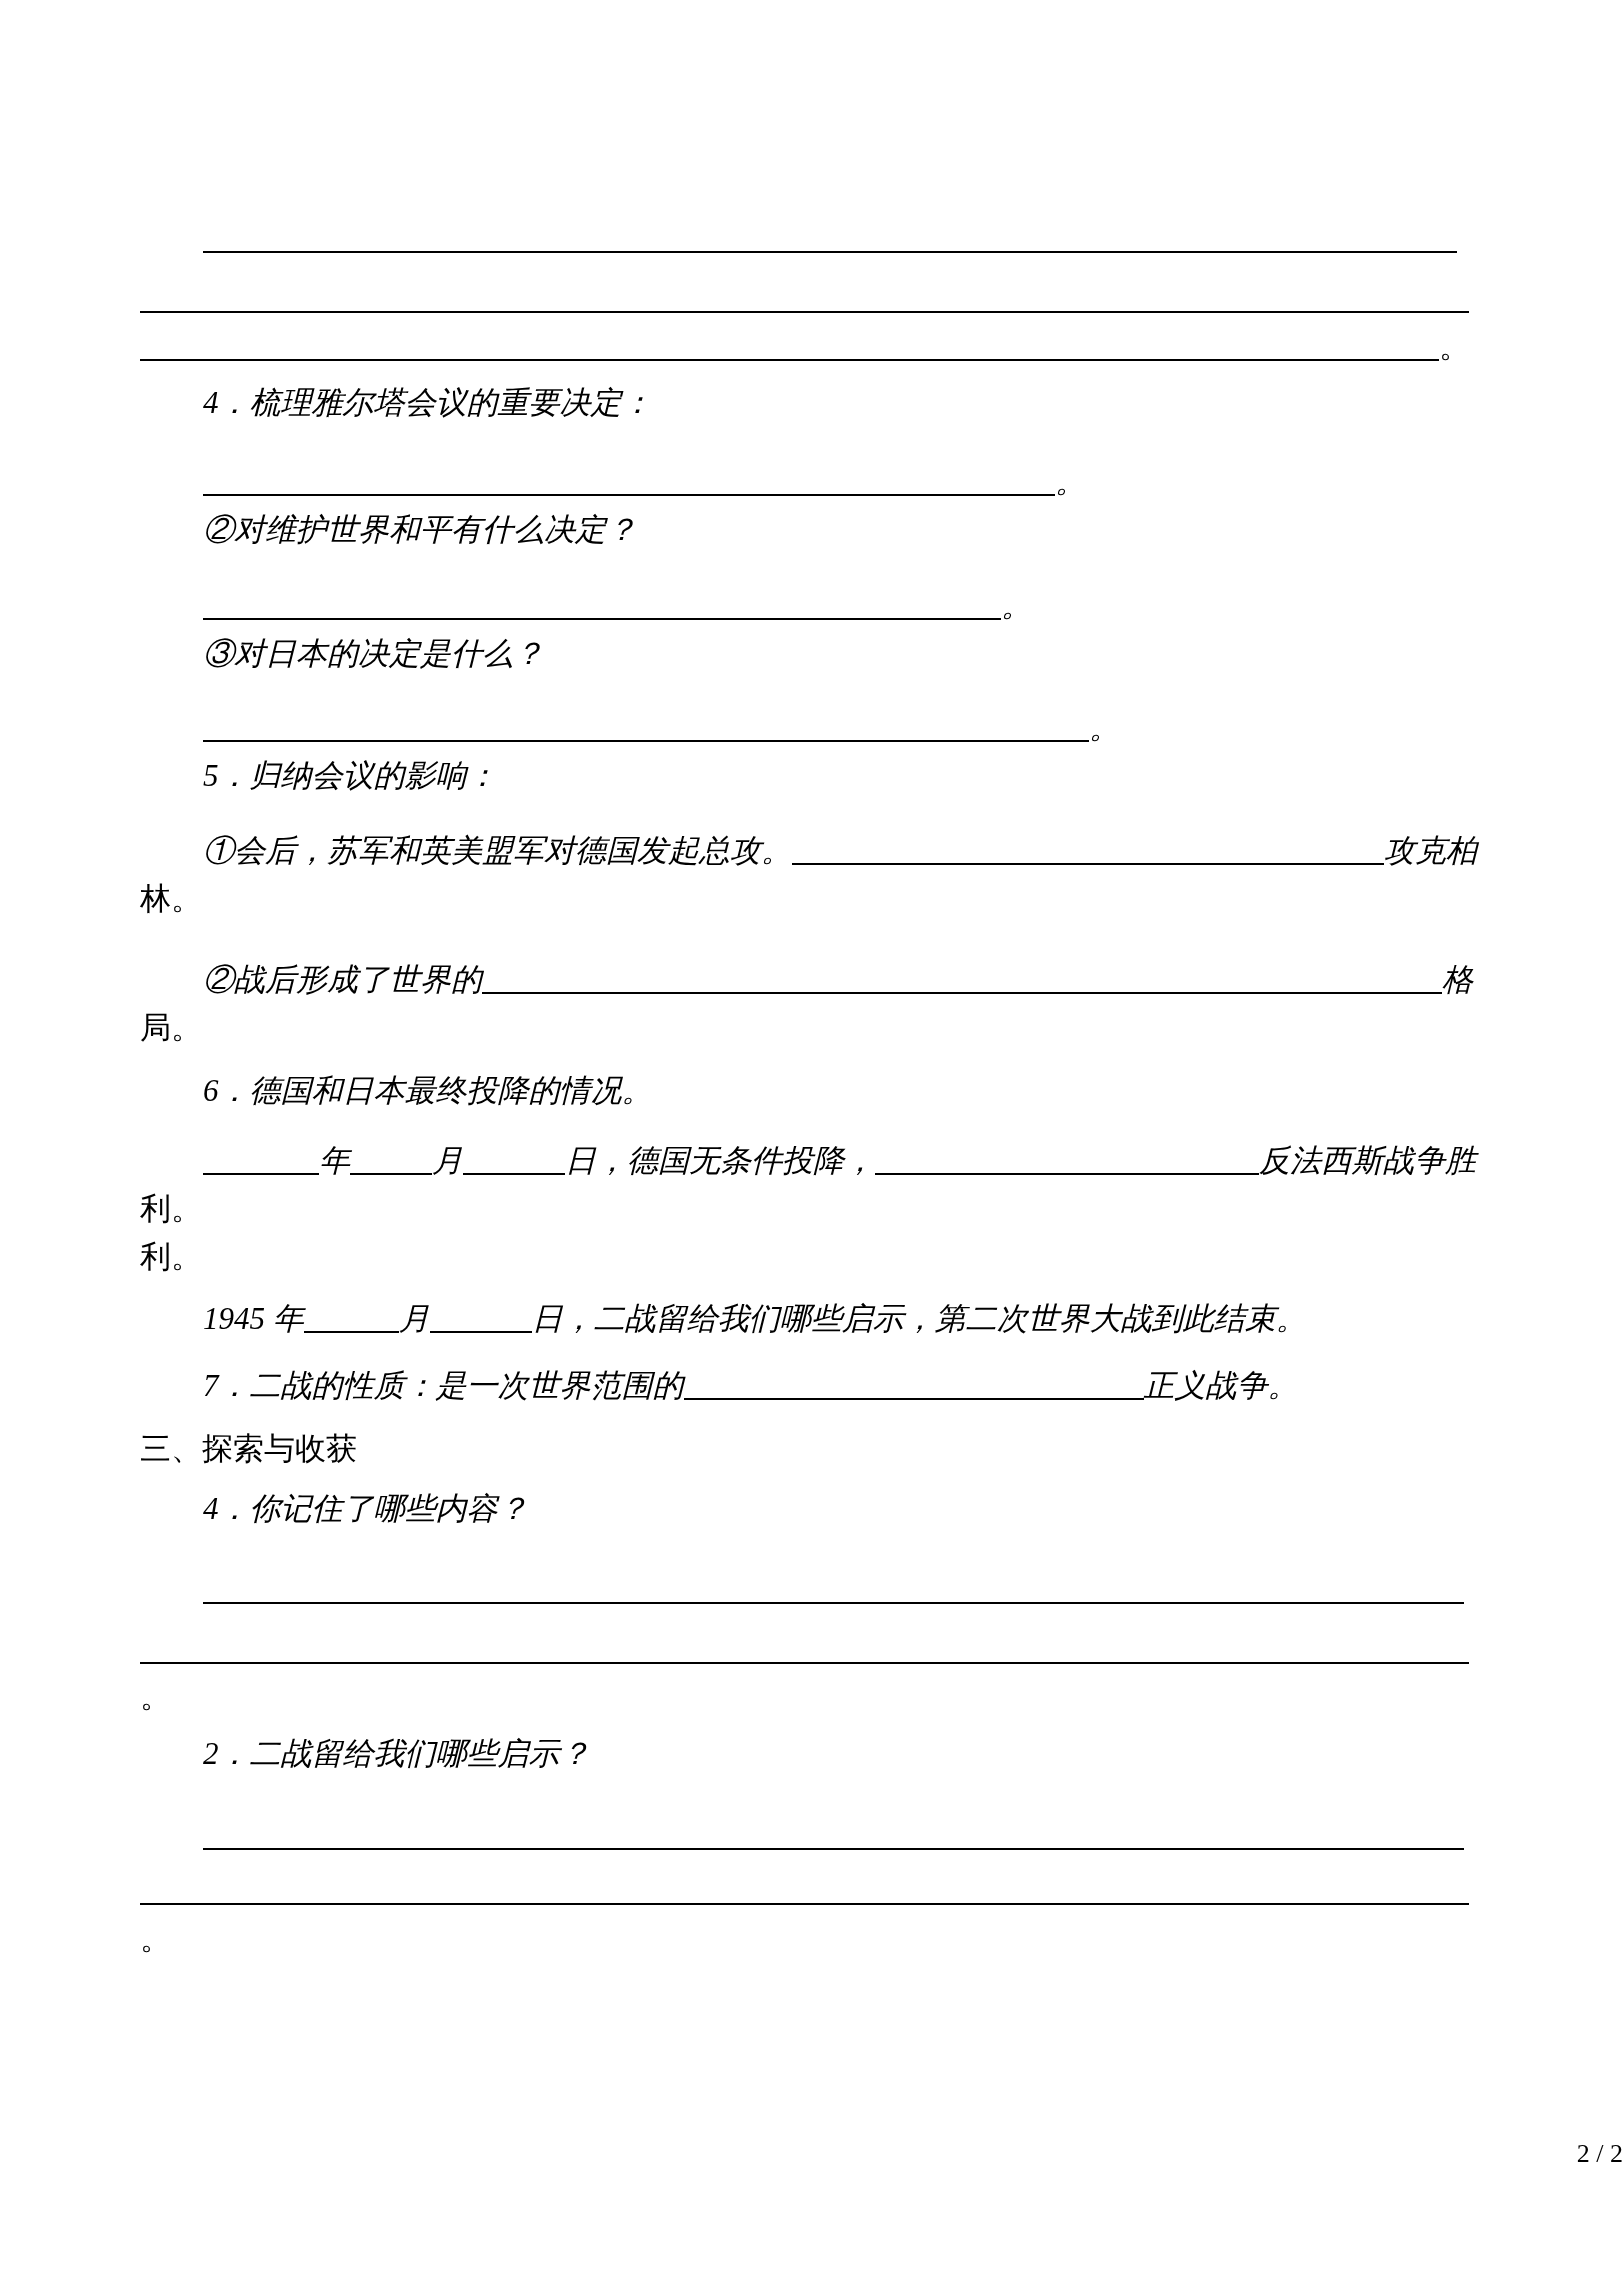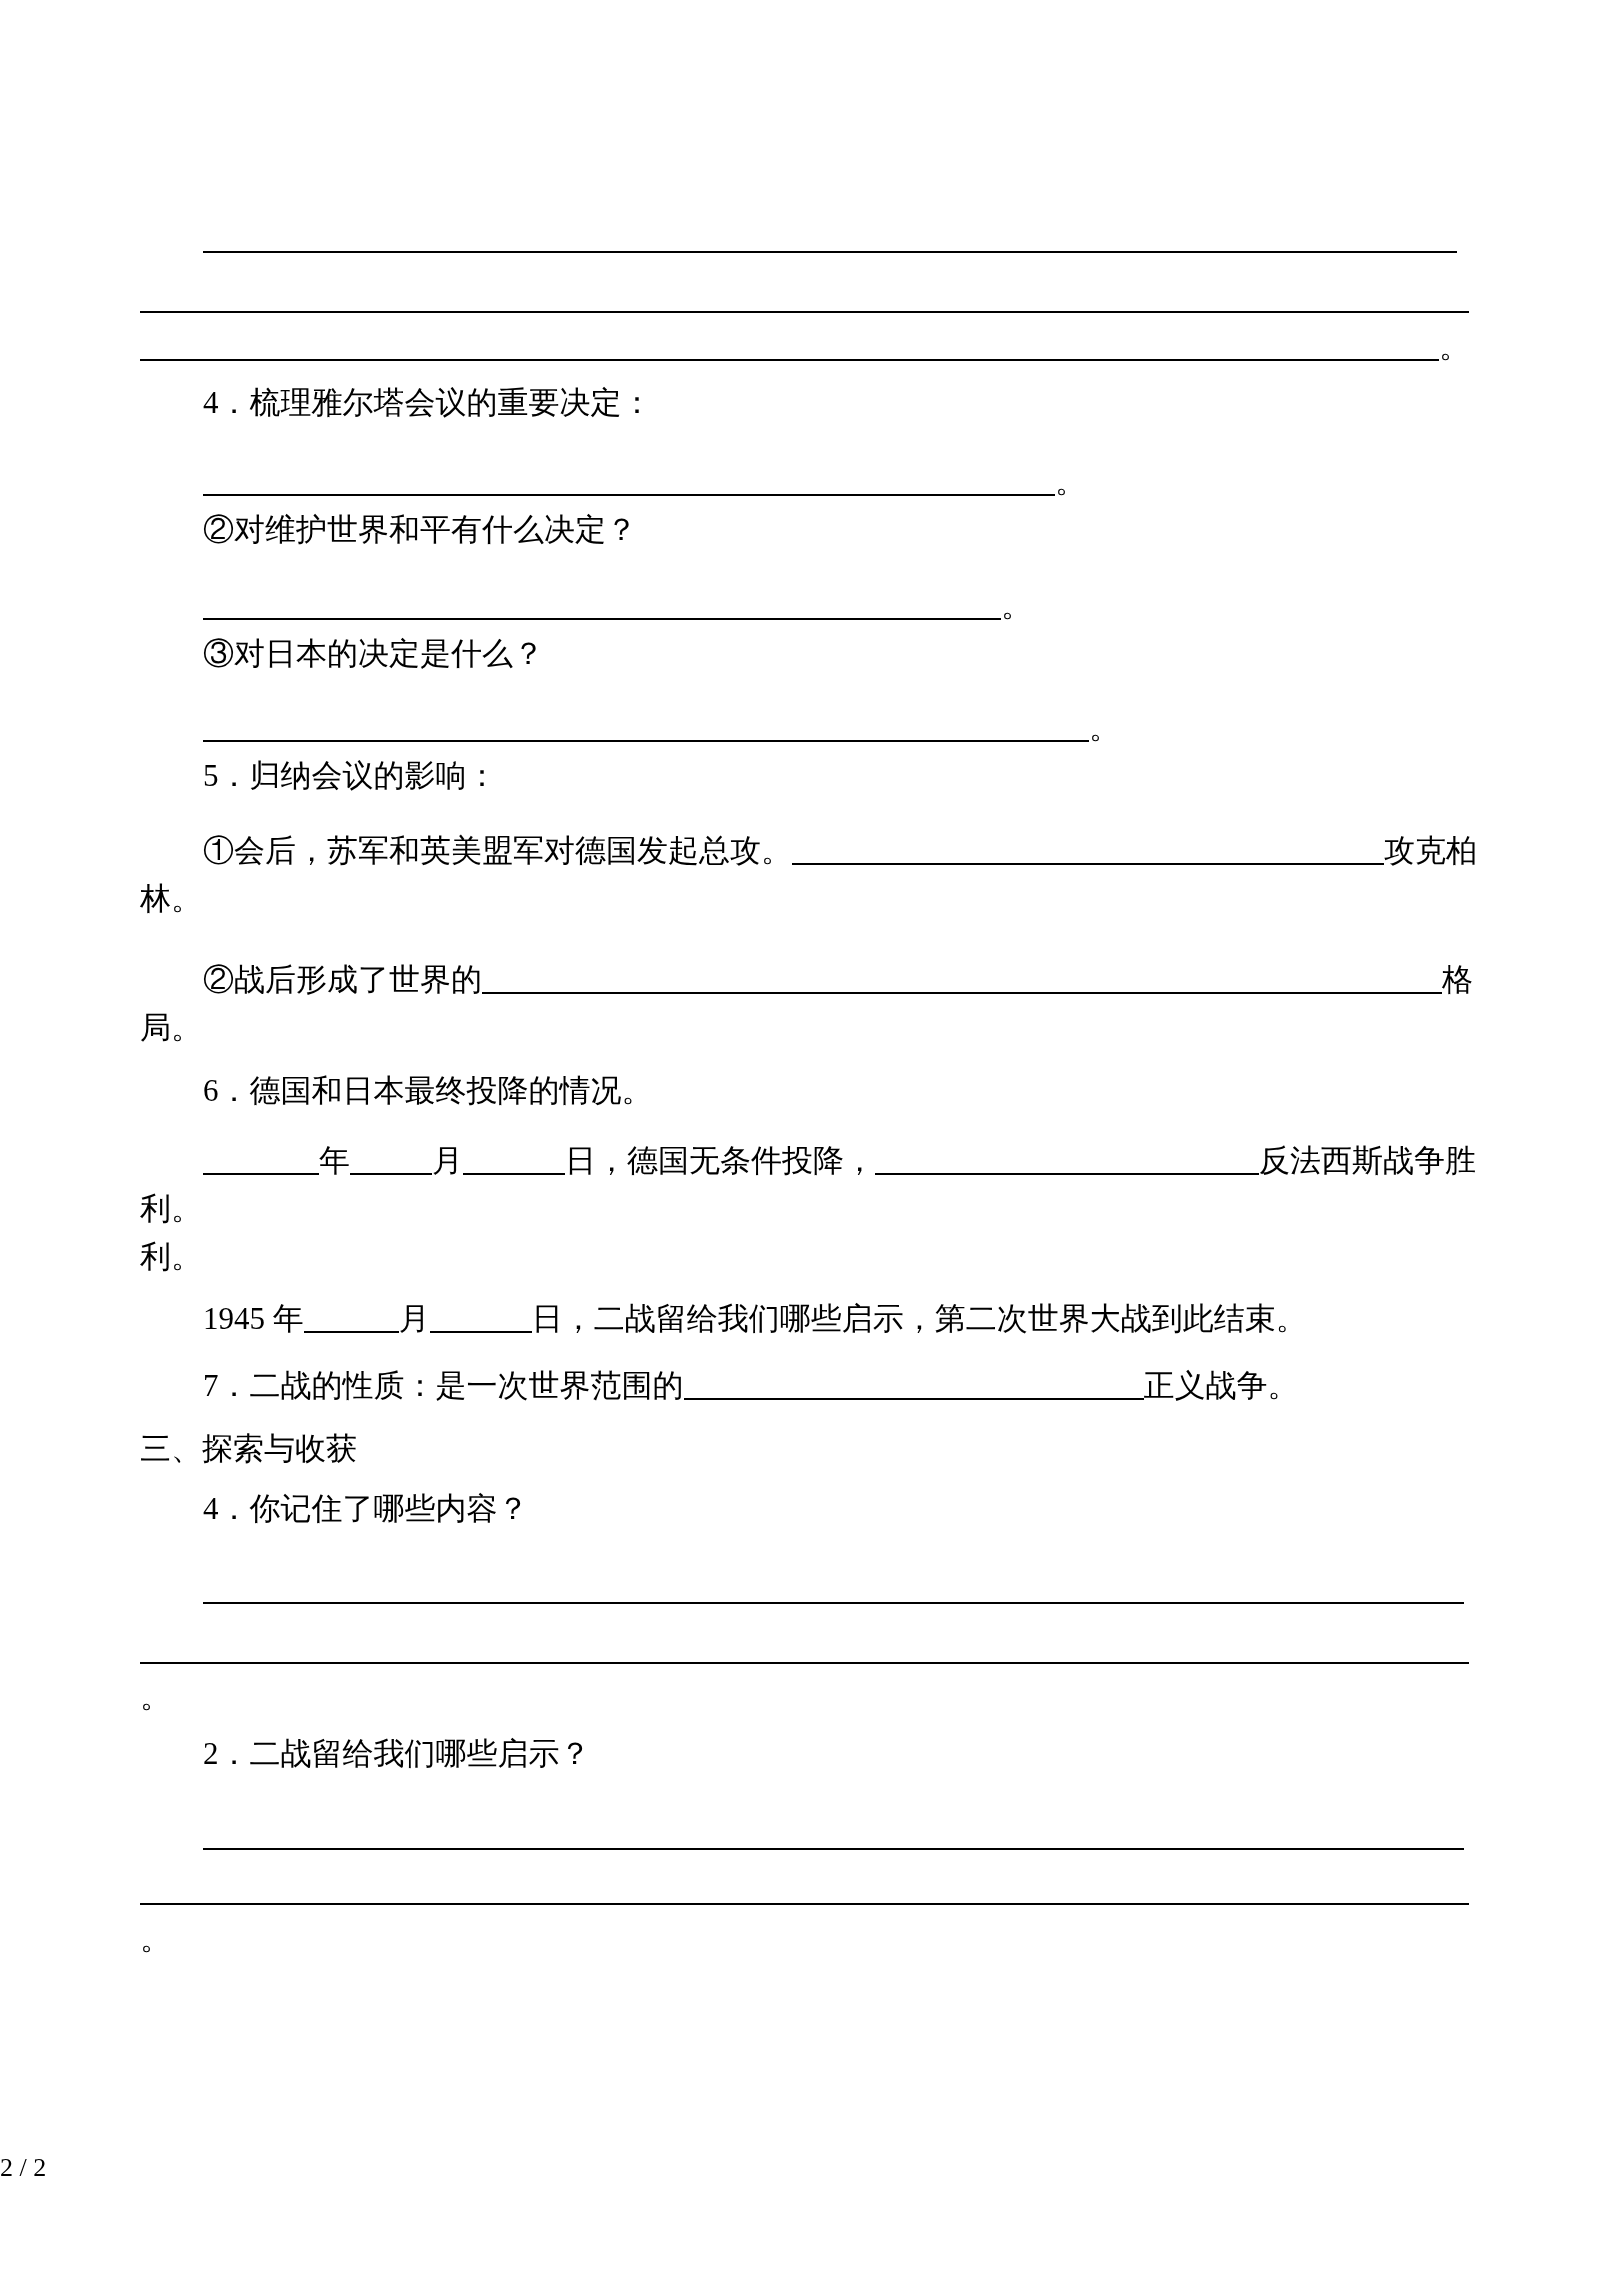--- a/index.html
+++ b/index.html
@@ -9,33 +9,33 @@
     height: 2295px;
     position: relative;
     background: #ffffff;
     font-family: "Liberation Serif", "DejaVu Serif", serif;
     font-size: 31px;
     color: #000000;
     overflow: hidden;
   }
   .content { padding: 215px 154px 0 140px; }
   .line { line-height: 48px; white-space: nowrap; }
-  .indent { padding-left: 63px; }
+  .indent { padding-left: 63px; font-style: italic; }
   .blank {
     display: inline-block;
     height: 6.8px;
     border-bottom: 2px solid #000000;
     vertical-align: -4.1px;
   }
   .footer {
     position: absolute;
     left: 0;
     right: 0;
-    bottom: 112px;
-    text-align: left;
+    bottom: 126px;
+    text-align: right;
     font-size: 26px;
   }
 </style>
 </head>
 <body>
 
 <div class="page">
   <div class="content">
 
     <div class="line indent"><span class="blank" style="width:1254px"></span></div>

